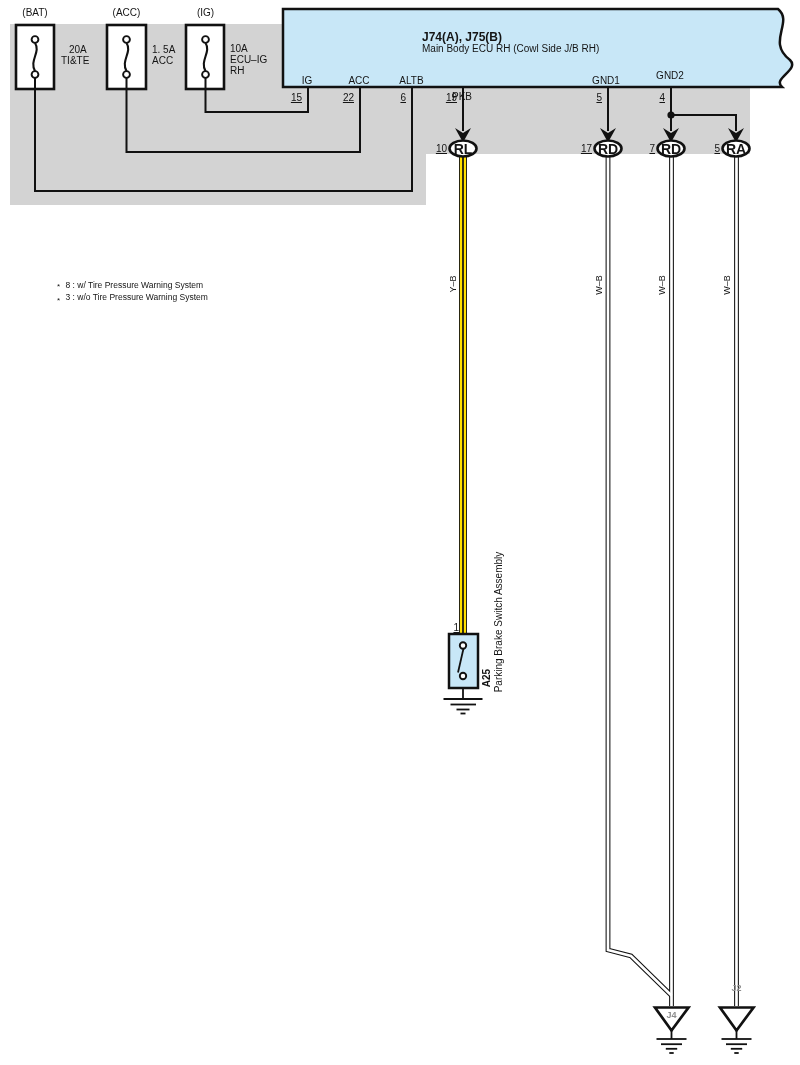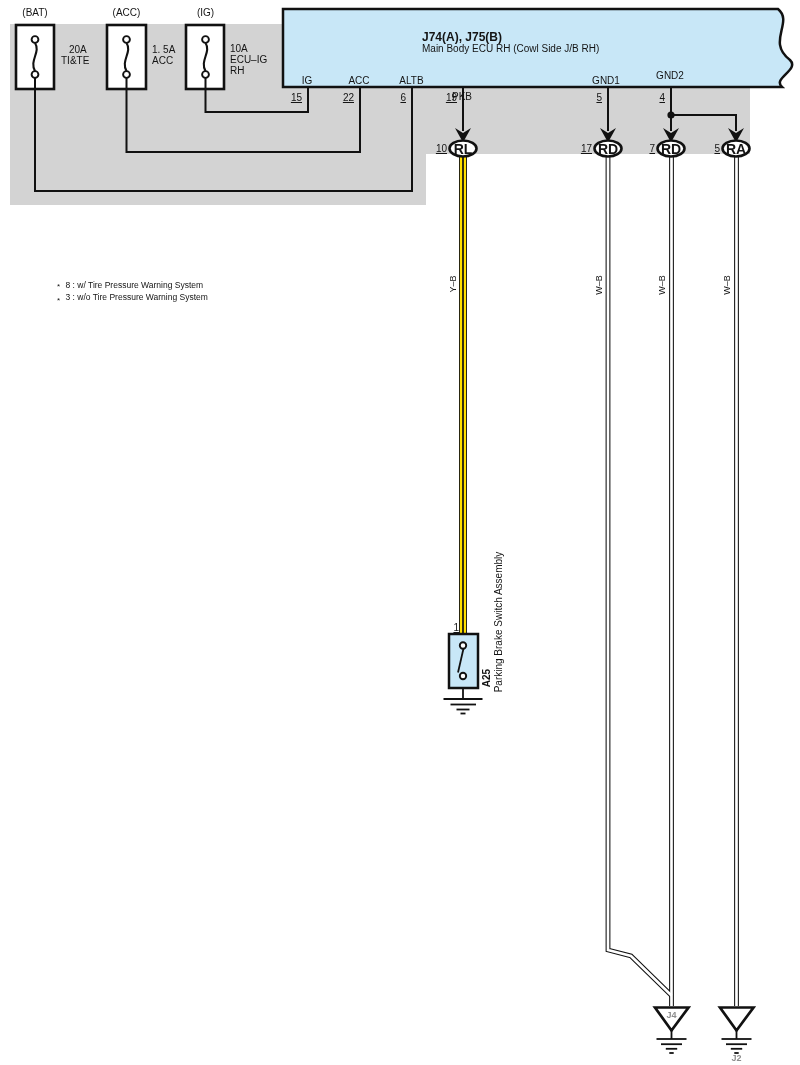--- a/index.html
+++ b/index.html
@@ -185,15 +185,15 @@
   <span class="t mark" style="left:57px;top:286.5px">*</span>
   <span class="t f85" style="left:65.5px;top:284.5px">8 : w/ Tire Pressure Warning System</span>
   <span class="t mark" style="left:57px;top:300.5px">*</span>
   <span class="t f85" style="left:65.5px;top:297px">3 : w/o Tire Pressure Warning System</span>
 
   <span class="t r" style="left:459px;top:627.5px">1</span>
   <span class="t rot b" style="left:487px;top:678px">A25</span>
   <span class="t rot" style="left:499px;top:622px">Parking Brake Switch Assembly</span>
 
   <span class="t c b f9 gray" style="left:671.5px;top:1015px">J4</span>
-  <span class="t c b f9 gray" style="left:736.5px;top:1058px">J2</span>
+  <span class="t c b f9 gray" style="left:736.5px;top:988px">J2</span>
 
 </div>
 
 </body></html>

